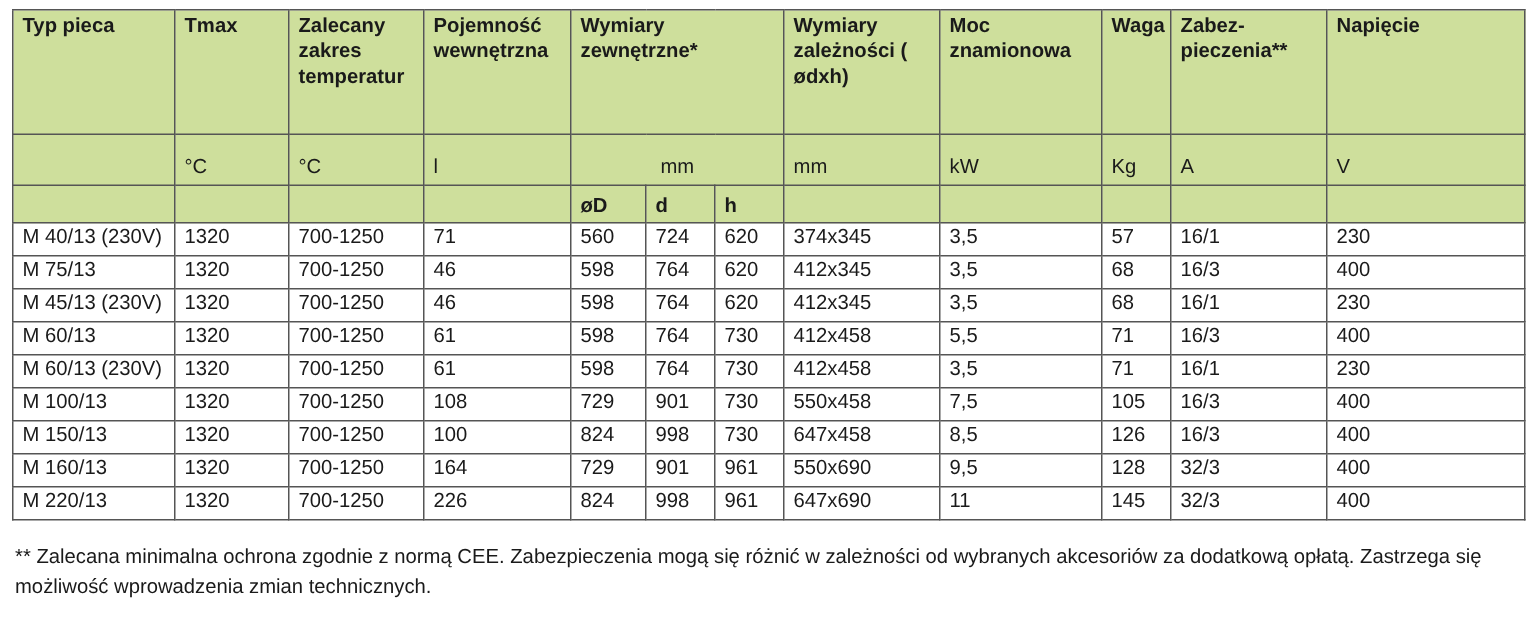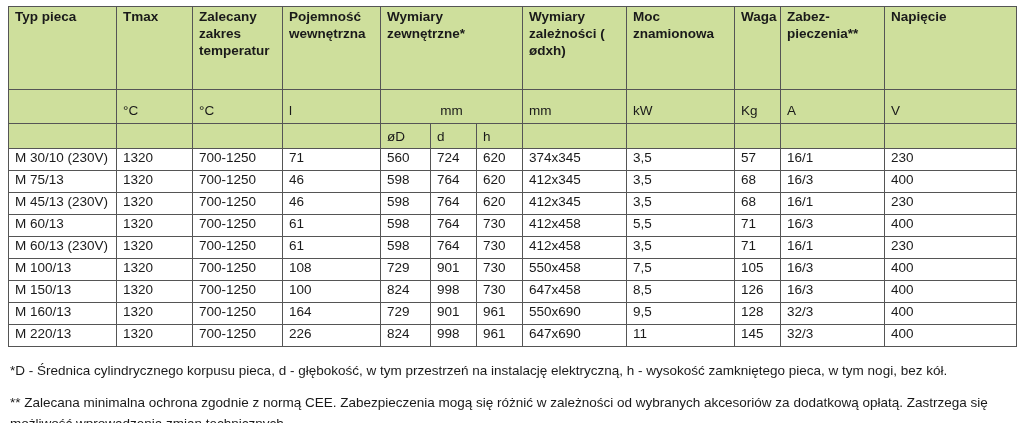--- a/index.html
+++ b/index.html
@@ -48,21 +48,21 @@
     height: 28px;
     vertical-align: bottom;
     padding-bottom: 3px;
     font-weight: normal;
   }
   tr.subunits td {
     background: #cedf9c;
     height: 20px;
     vertical-align: bottom;
     padding-bottom: 2px;
-    font-weight: normal;
+    font-weight: bold;
   }
   tbody.body-rows td {
     background: #ffffff;
     height: 19px;
     padding-top: 1px;
     padding-bottom: 1px;
     font-size: 13.5px;
   }
   .notes {
     margin-top: 14px;
@@ -137,21 +137,21 @@
         <td></td>
         <td></td>
         <td></td>
         <td></td>
         <td></td>
       </tr>
     </thead>
 
     <tbody class="body-rows" id="rows-body">
     <tr>
-          <td>M 30/10 (230V)</td>
+          <td>M 40/13 (230V)</td>
           <td>1320</td>
           <td>700-1250</td>
           <td>71</td>
           <td>560</td>
           <td>724</td>
           <td>620</td>
           <td>374x345</td>
           <td>3,5</td>
           <td>57</td>
           <td>16/1</td>
@@ -266,17 +266,16 @@
           <td>647x690</td>
           <td>11</td>
           <td>145</td>
           <td>32/3</td>
           <td>400</td>
         </tr>
       </tbody>
   </table>
 
   <div class="notes">
-    <p>*D - Średnica cylindrycznego korpusu pieca, d - głębokość, w tym przestrzeń na instalację elektryczną, h - wysokość zamkniętego pieca, w tym nogi, bez kół.</p>
     <p>** Zalecana minimalna ochrona zgodnie z normą CEE. Zabezpieczenia mogą się różnić w zależności od wybranych akcesoriów za dodatkową opłatą. Zastrzega się możliwość wprowadzenia zmian technicznych.</p>
   </div>
 
 </div>
 
 </body></html>

